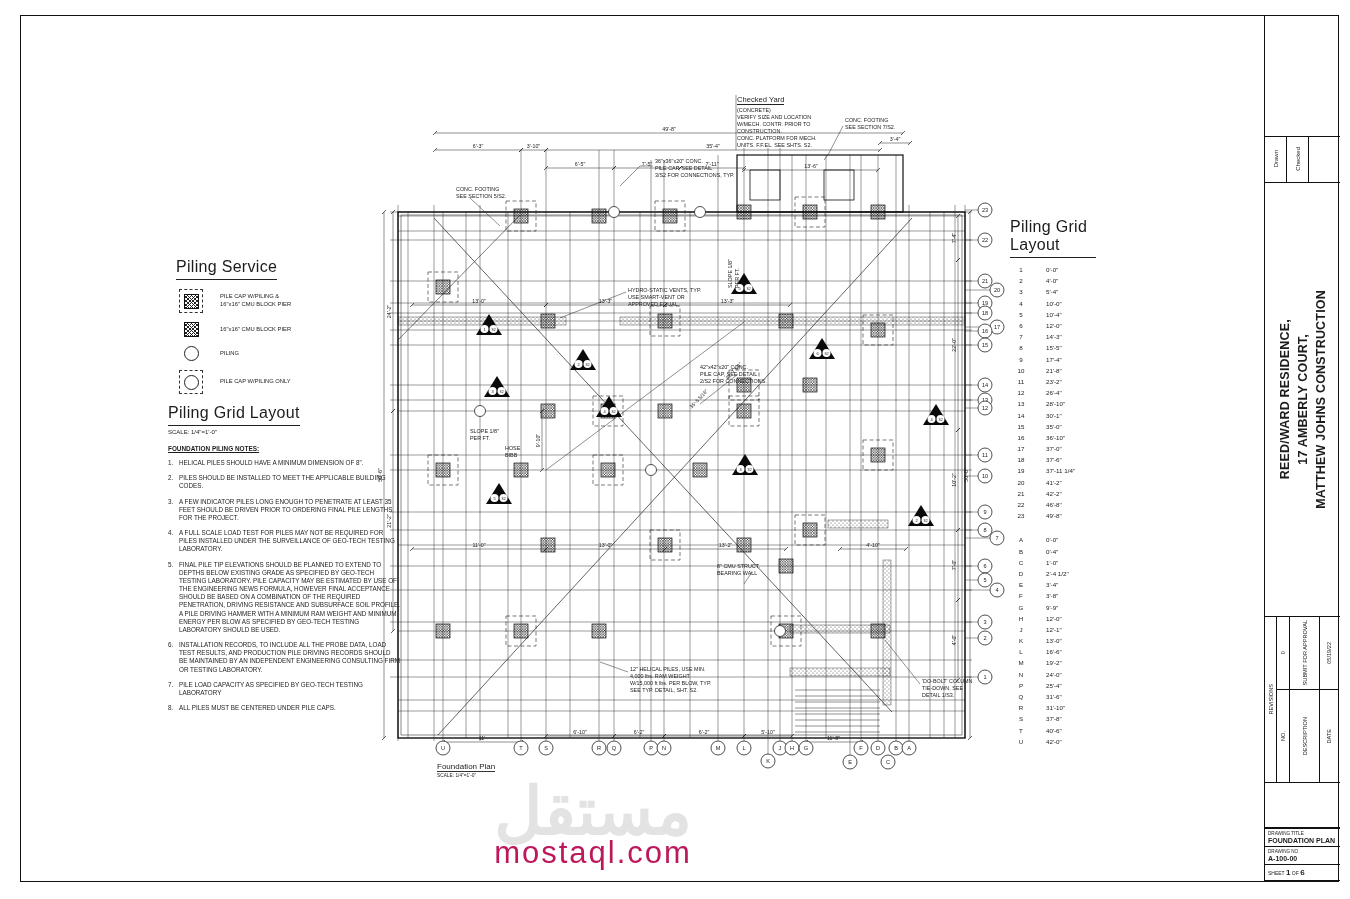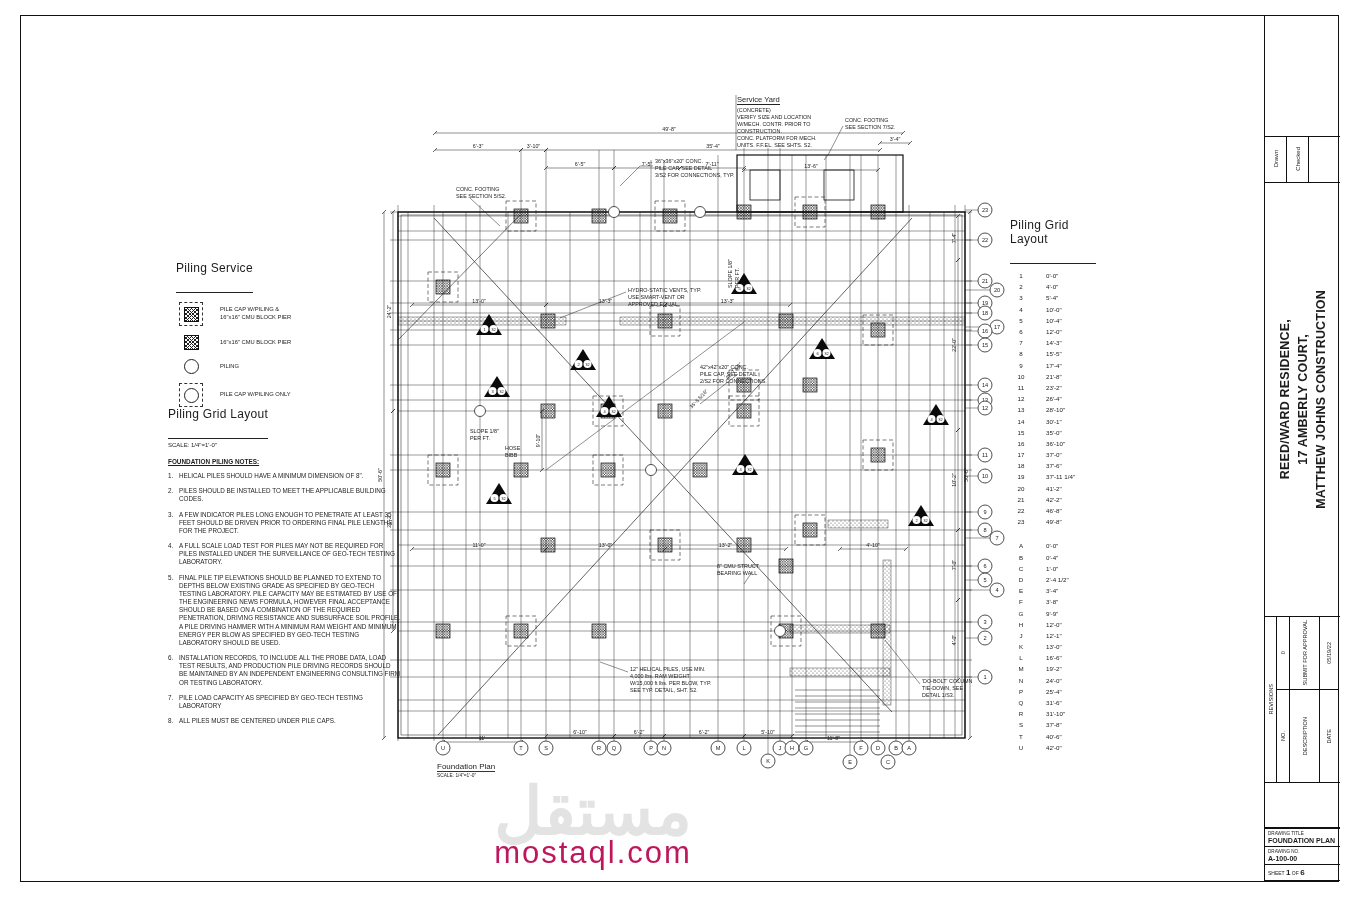--- a/index.html
+++ b/index.html
@@ -3,21 +3,21 @@
 <meta charset="utf-8">
 <style>
   html,body{margin:0;padding:0;background:#fff;}
   body{width:1350px;height:899px;position:relative;overflow:hidden;
        font-family:"Liberation Sans",sans-serif;color:#1c1c1c;}
   .abs{position:absolute;}
   
   #sheet-border{left:20px;top:15px;width:1319px;height:867px;border:1.5px solid #111;box-sizing:border-box;}
   #tb-divider{left:1264px;top:15px;width:0;height:867px;border-left:1.2px solid #111;}
   
-  .panel-title{font-size:12px;letter-spacing:.3px;border-bottom:1px solid #222;display:inline-block;padding-bottom:17px;}
+  .panel-title{font-size:16px;letter-spacing:.3px;border-bottom:1px solid #222;display:inline-block;padding-bottom:3px;}
   
   #legend{left:176px;top:258px;width:190px;}
   .leg-row{display:flex;align-items:center;margin-top:9px;}
   .leg-sym{width:30px;display:flex;justify-content:center;}
   .leg-label{font-size:5.8px;line-height:1.35;margin-left:14px;white-space:pre-line;}
   .dashed-box{width:24px;height:24px;border:1px dashed #333;display:flex;align-items:center;justify-content:center;box-sizing:border-box;}
   .hatch{width:13px;height:13px;border:.8px solid #111;
     background:repeating-linear-gradient(45deg,#222 0 .8px,transparent .8px 2.6px),
                repeating-linear-gradient(-45deg,#222 0 .8px,transparent .8px 2.6px);}
   .circle-sym{width:13px;height:13px;border:1px solid #222;border-radius:50%;}
@@ -764,21 +764,21 @@
         <div class="gt-val">40'-6"</div>
       </div>
       <div class="gt-row">
         <div class="gt-key">U</div>
         <div class="gt-val">42'-0"</div>
       </div>
     </div>
 </div>
 
 <div class="abs" id="service-yard">
-  <div class="ann-title">Service Yard</div>
+  <div class="ann-title">Checked Yard</div>
   <div class="ann" id="sy-lines">
       <div>(CONCRETE)</div>
       <div>VERIFY SIZE AND LOCATION</div>
       <div>W/MECH. CONTR. PRIOR TO</div>
       <div>CONSTRUCTION.</div>
       <div>CONC. PLATFORM FOR MECH.</div>
       <div>UNITS. F.F.EL. SEE SHTS. S2.</div>
     </div>
 </div>
 

